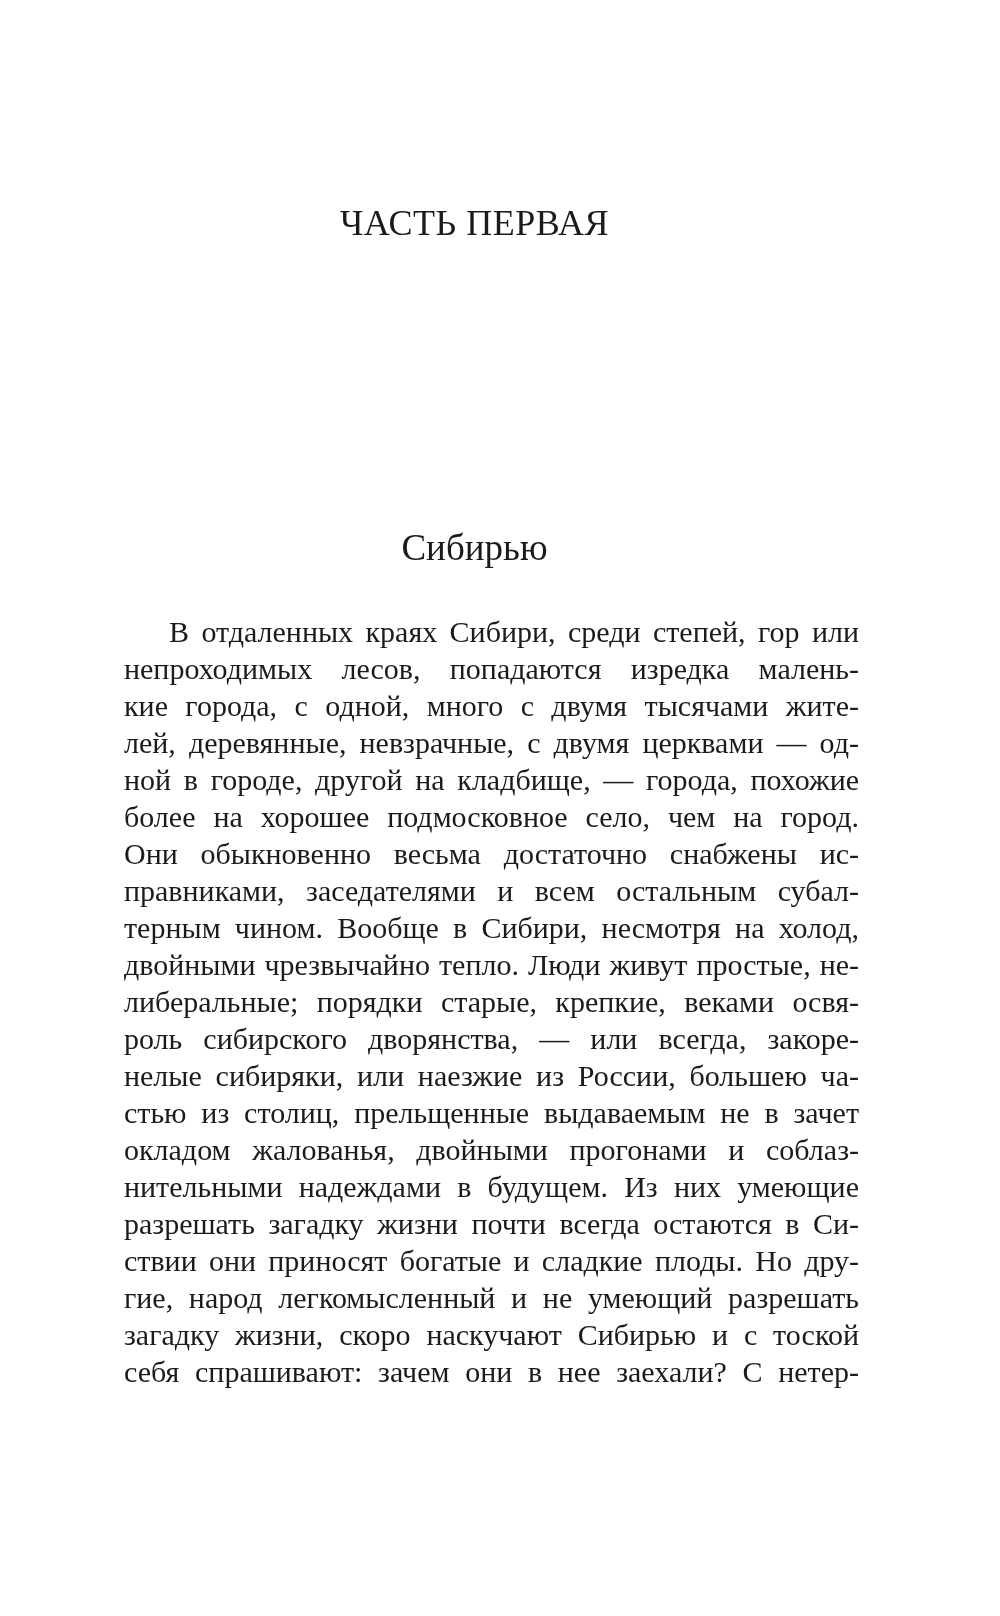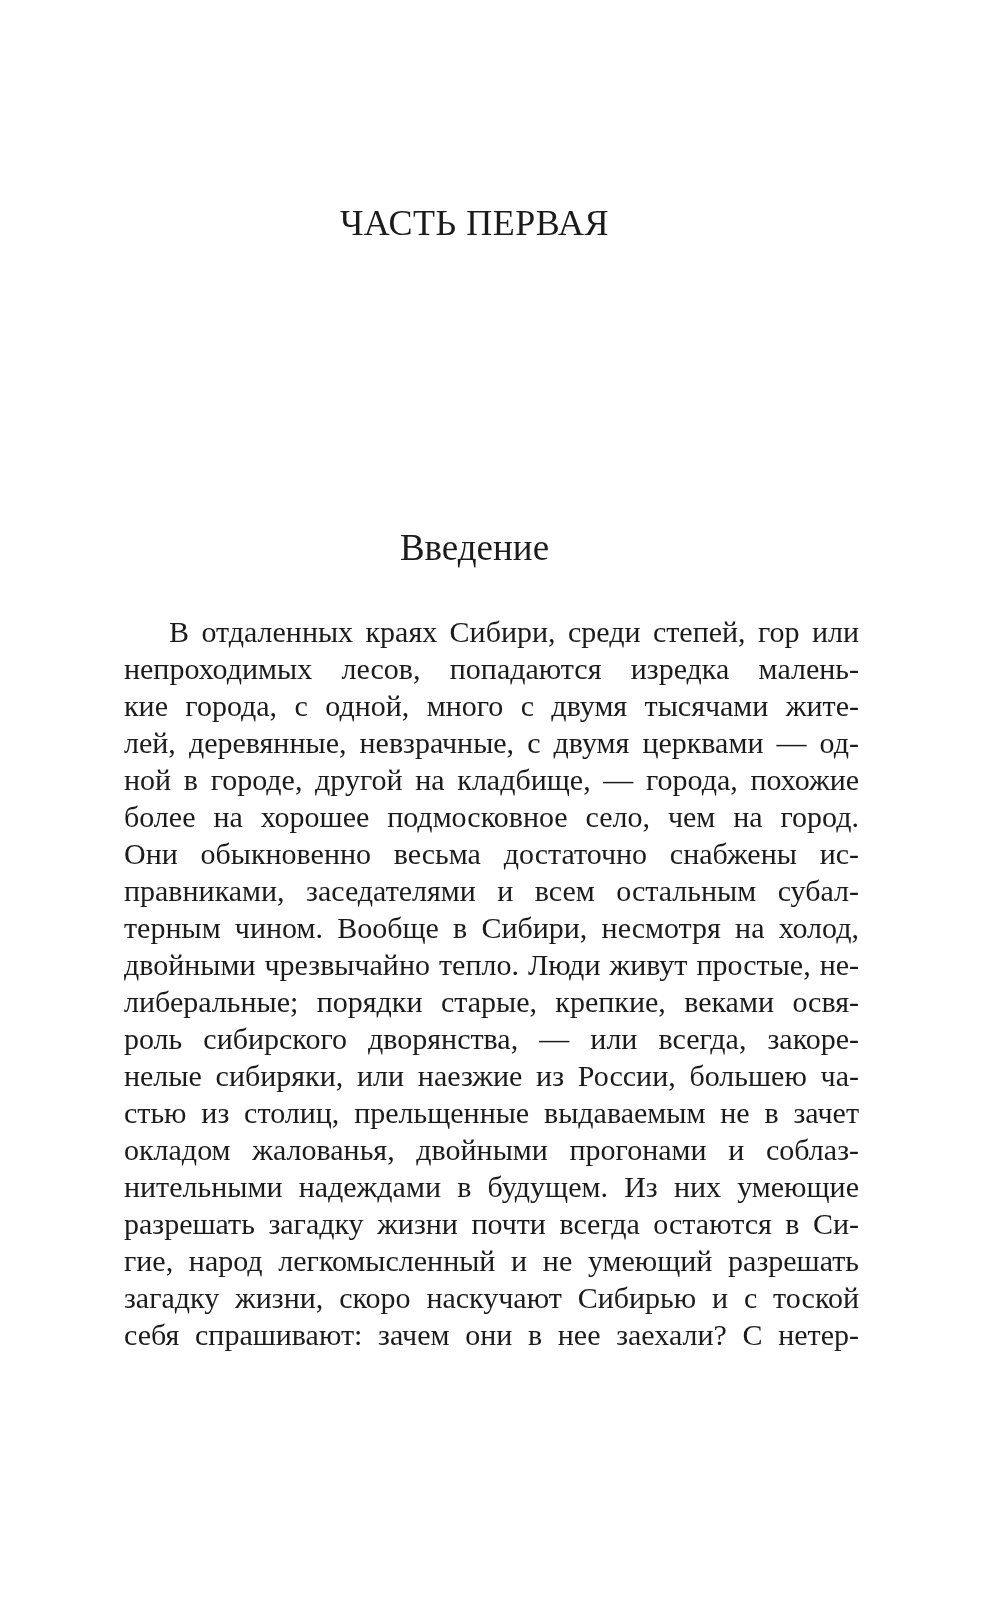--- a/index.html
+++ b/index.html
@@ -62,37 +62,38 @@
     padding-left:45px;
     width:735px;
   }
 </style>
 </head>
 <body>
 
 <div class="page">
   <h1 class="part-title">ЧАСТЬ ПЕРВАЯ</h1>
 
-  <h2 class="chapter-title">Введение</h2>
+  <h2 class="chapter-title">Сибирью</h2>
 
   <div class="body-text">
       <div class="text-line indent">В отдаленных краях Сибири, среди степей, гор или</div>
       <div class="text-line">непроходимых лесов, попадаются изредка малень-</div>
       <div class="text-line">кие города, с одной, много с двумя тысячами жите-</div>
       <div class="text-line">лей, деревянные, невзрачные, с двумя церквами — од-</div>
       <div class="text-line">ной в городе, другой на кладбище, — города, похожие</div>
       <div class="text-line">более на хорошее подмосковное село, чем на город.</div>
       <div class="text-line">Они обыкновенно весьма достаточно снабжены ис-</div>
       <div class="text-line">правниками, заседателями и всем остальным субал-</div>
       <div class="text-line">терным чином. Вообще в Сибири, несмотря на холод,</div>
       <div class="text-line">двойными чрезвычайно тепло. Люди живут простые, не-</div>
       <div class="text-line">либеральные; порядки старые, крепкие, веками освя-</div>
       <div class="text-line">роль сибирского дворянства, — или всегда, закоре-</div>
       <div class="text-line">нелые сибиряки, или наезжие из России, большею ча-</div>
       <div class="text-line">стью из столиц, прельщенные выдаваемым не в зачет</div>
       <div class="text-line">окладом жалованья, двойными прогонами и соблаз-</div>
       <div class="text-line">нительными надеждами в будущем. Из них умеющие</div>
       <div class="text-line">разрешать загадку жизни почти всегда остаются в Си-</div>
+      <div class="text-line">ствии они приносят богатые и сладкие плоды. Но дру-</div>
       <div class="text-line">гие, народ легкомысленный и не умеющий разрешать</div>
       <div class="text-line">загадку жизни, скоро наскучают Сибирью и с тоской</div>
       <div class="text-line">себя спрашивают: зачем они в нее заехали? С нетер-</div>
     </div>
 </div>
 
 </body></html>

